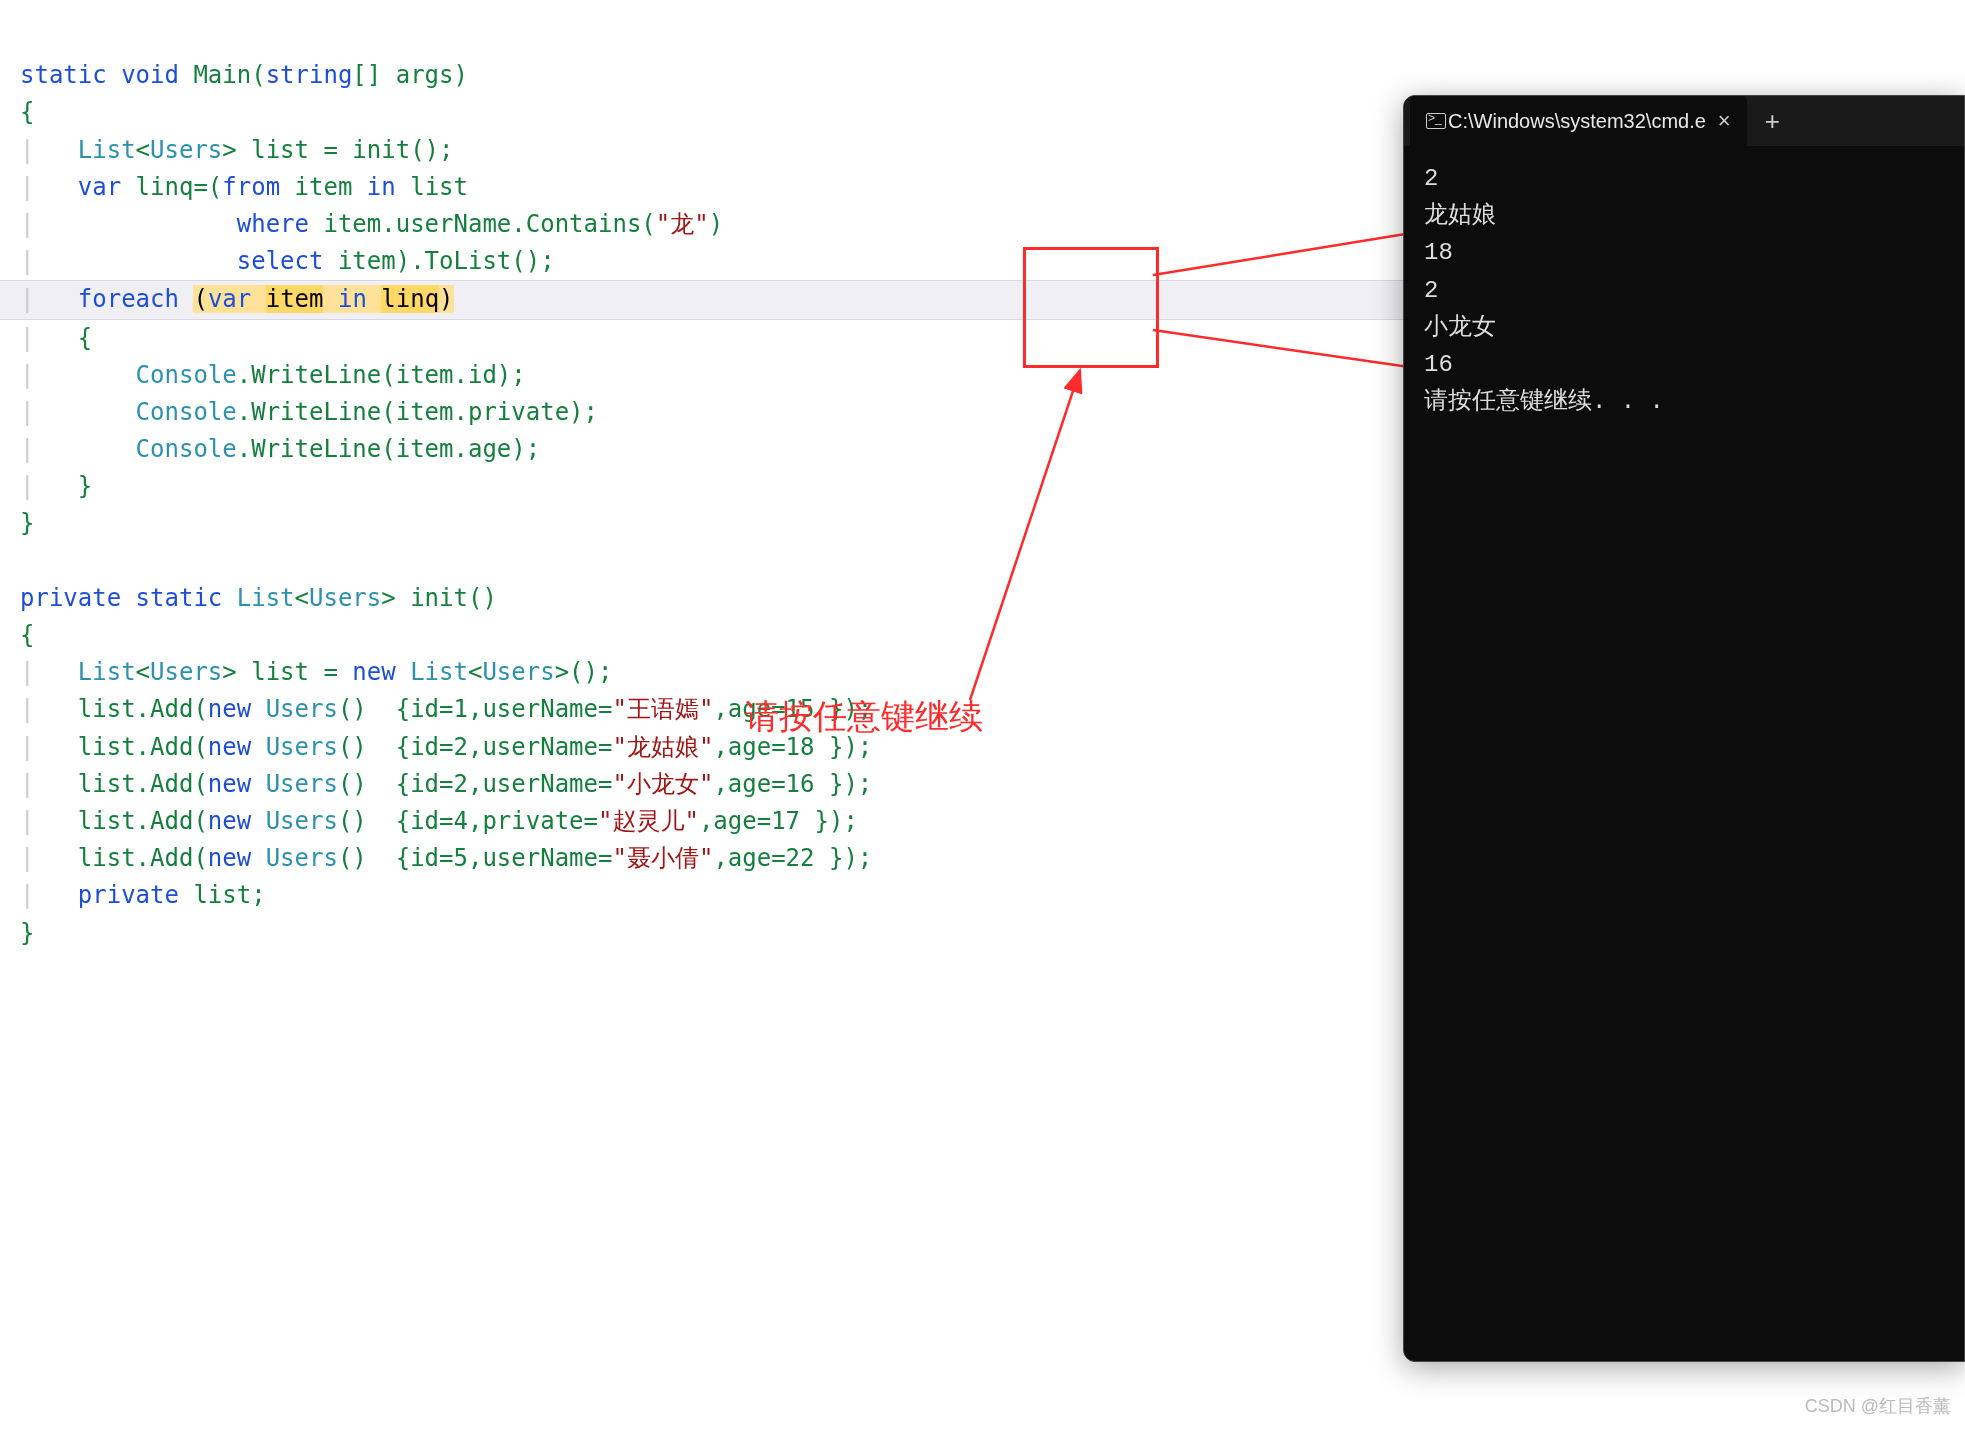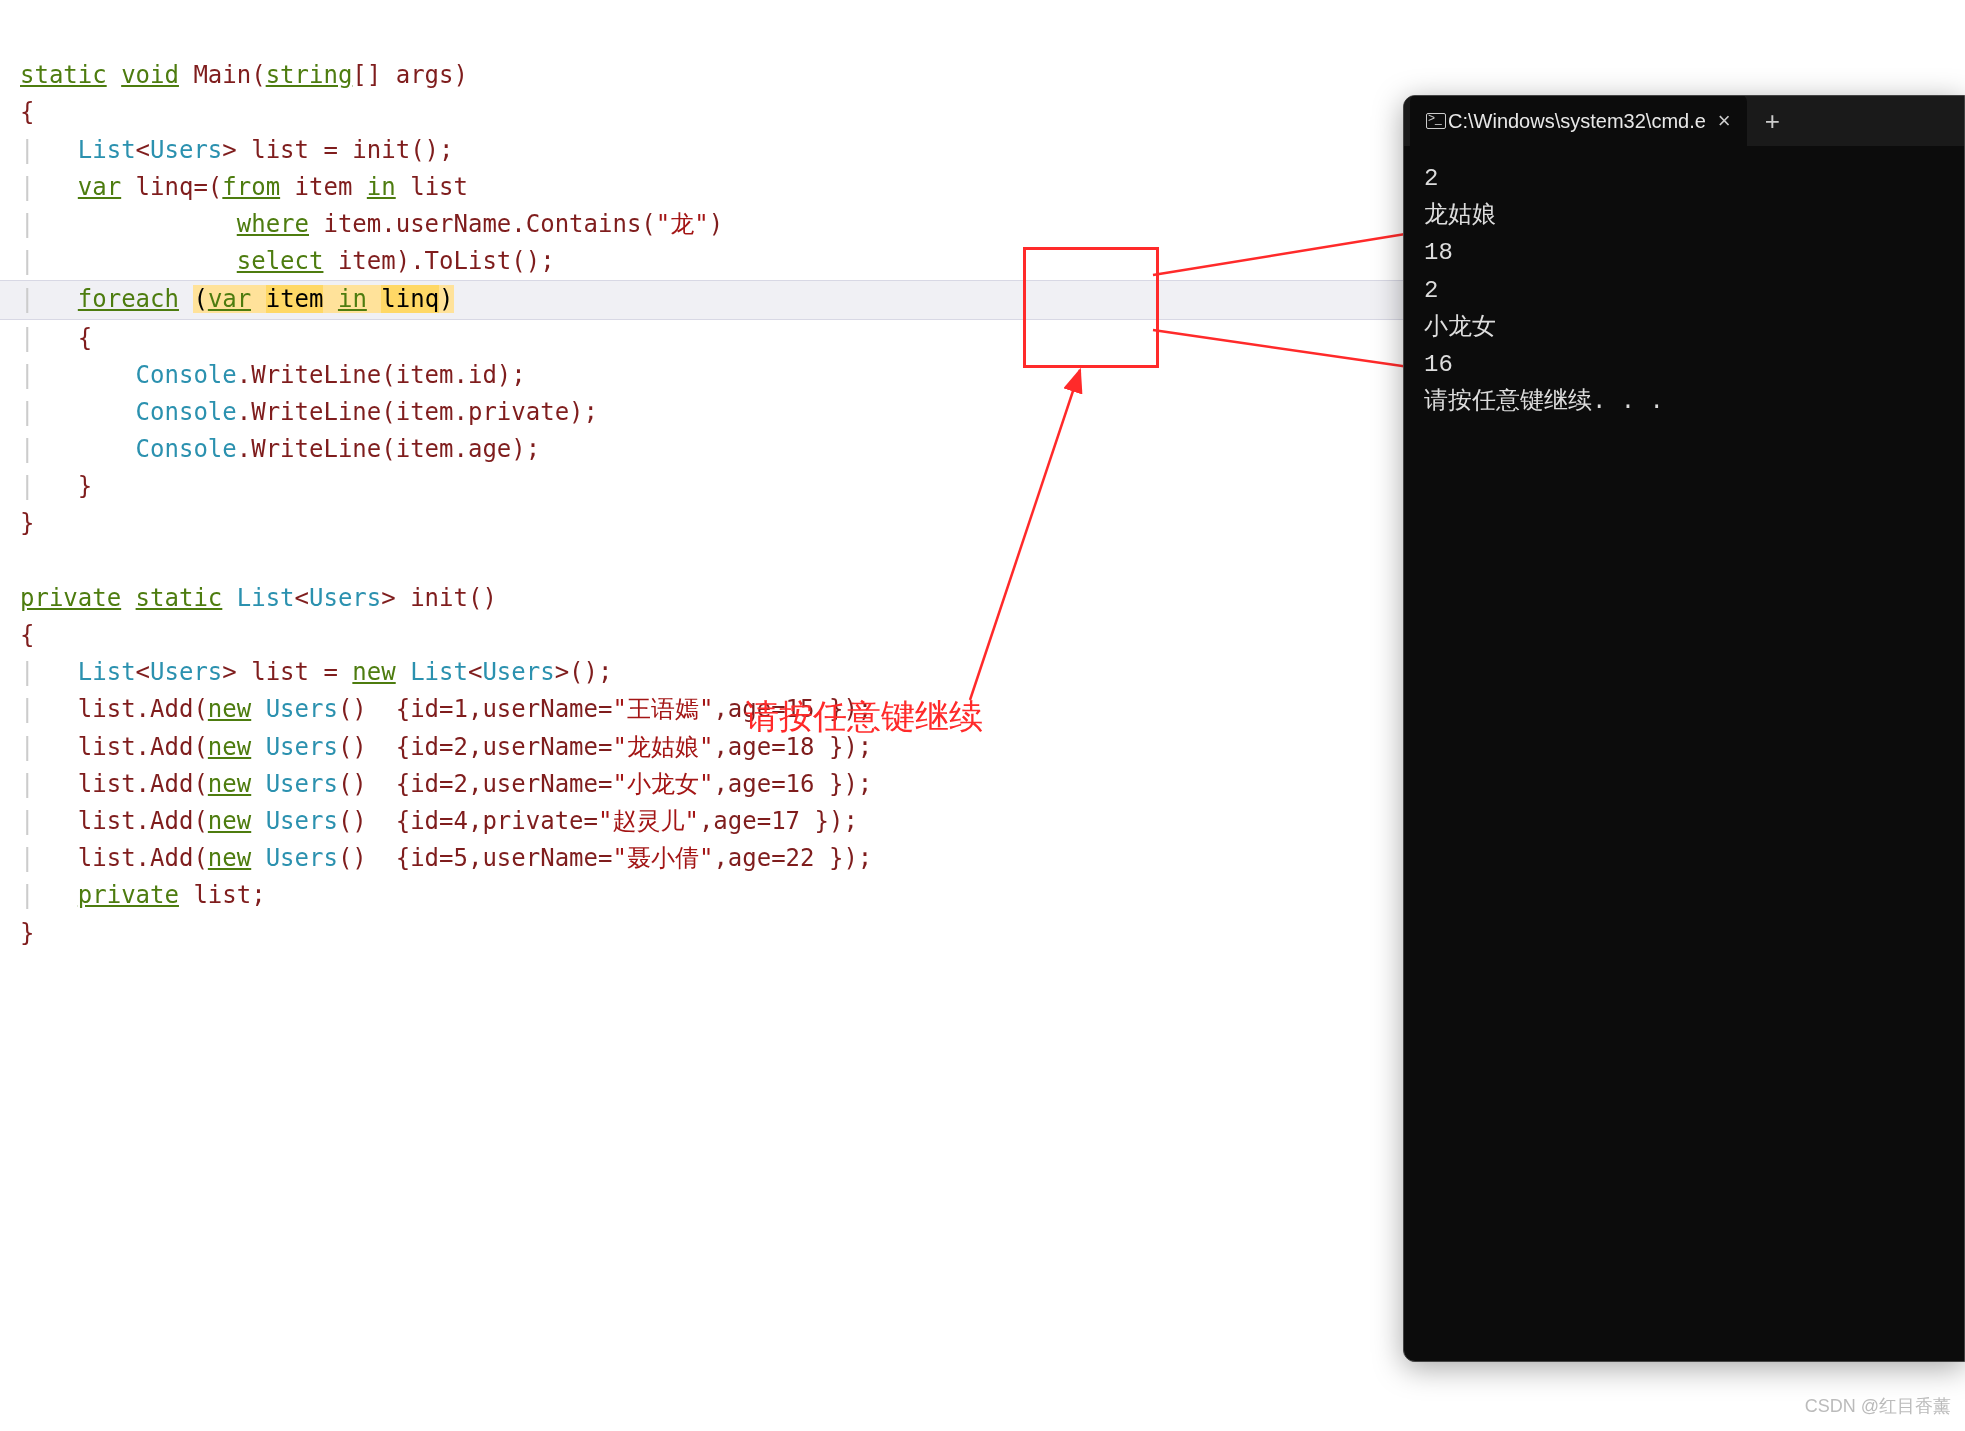--- a/index.html
+++ b/index.html
@@ -12,24 +12,24 @@
     position: relative;
     width: 1965px;
     height: 1431px;
     overflow: hidden;
   }
   .editor {
     padding: 20px 10px 10px 20px;
     white-space: pre;
     position: relative;
   }
-  .kw { color: #4d7c0f; text-decoration: underline; }
+  .kw { color: #1d4ed8; }
   .type { color: #2b91af; }
   .str { color: #a31515; }
-  .txt { color: #7f1d1d; }
+  .txt { color: #15803d; }
   .hl-line {
     background: #f0f0f4;
     display: block;
     margin-left: -20px;
     padding-left: 20px;
     border-top: 1px solid #d8d8e4;
     border-bottom: 1px solid #d8d8e4;
     width: calc(100% + 20px);
   }
   .hl-y { background: #ffe29a; }

